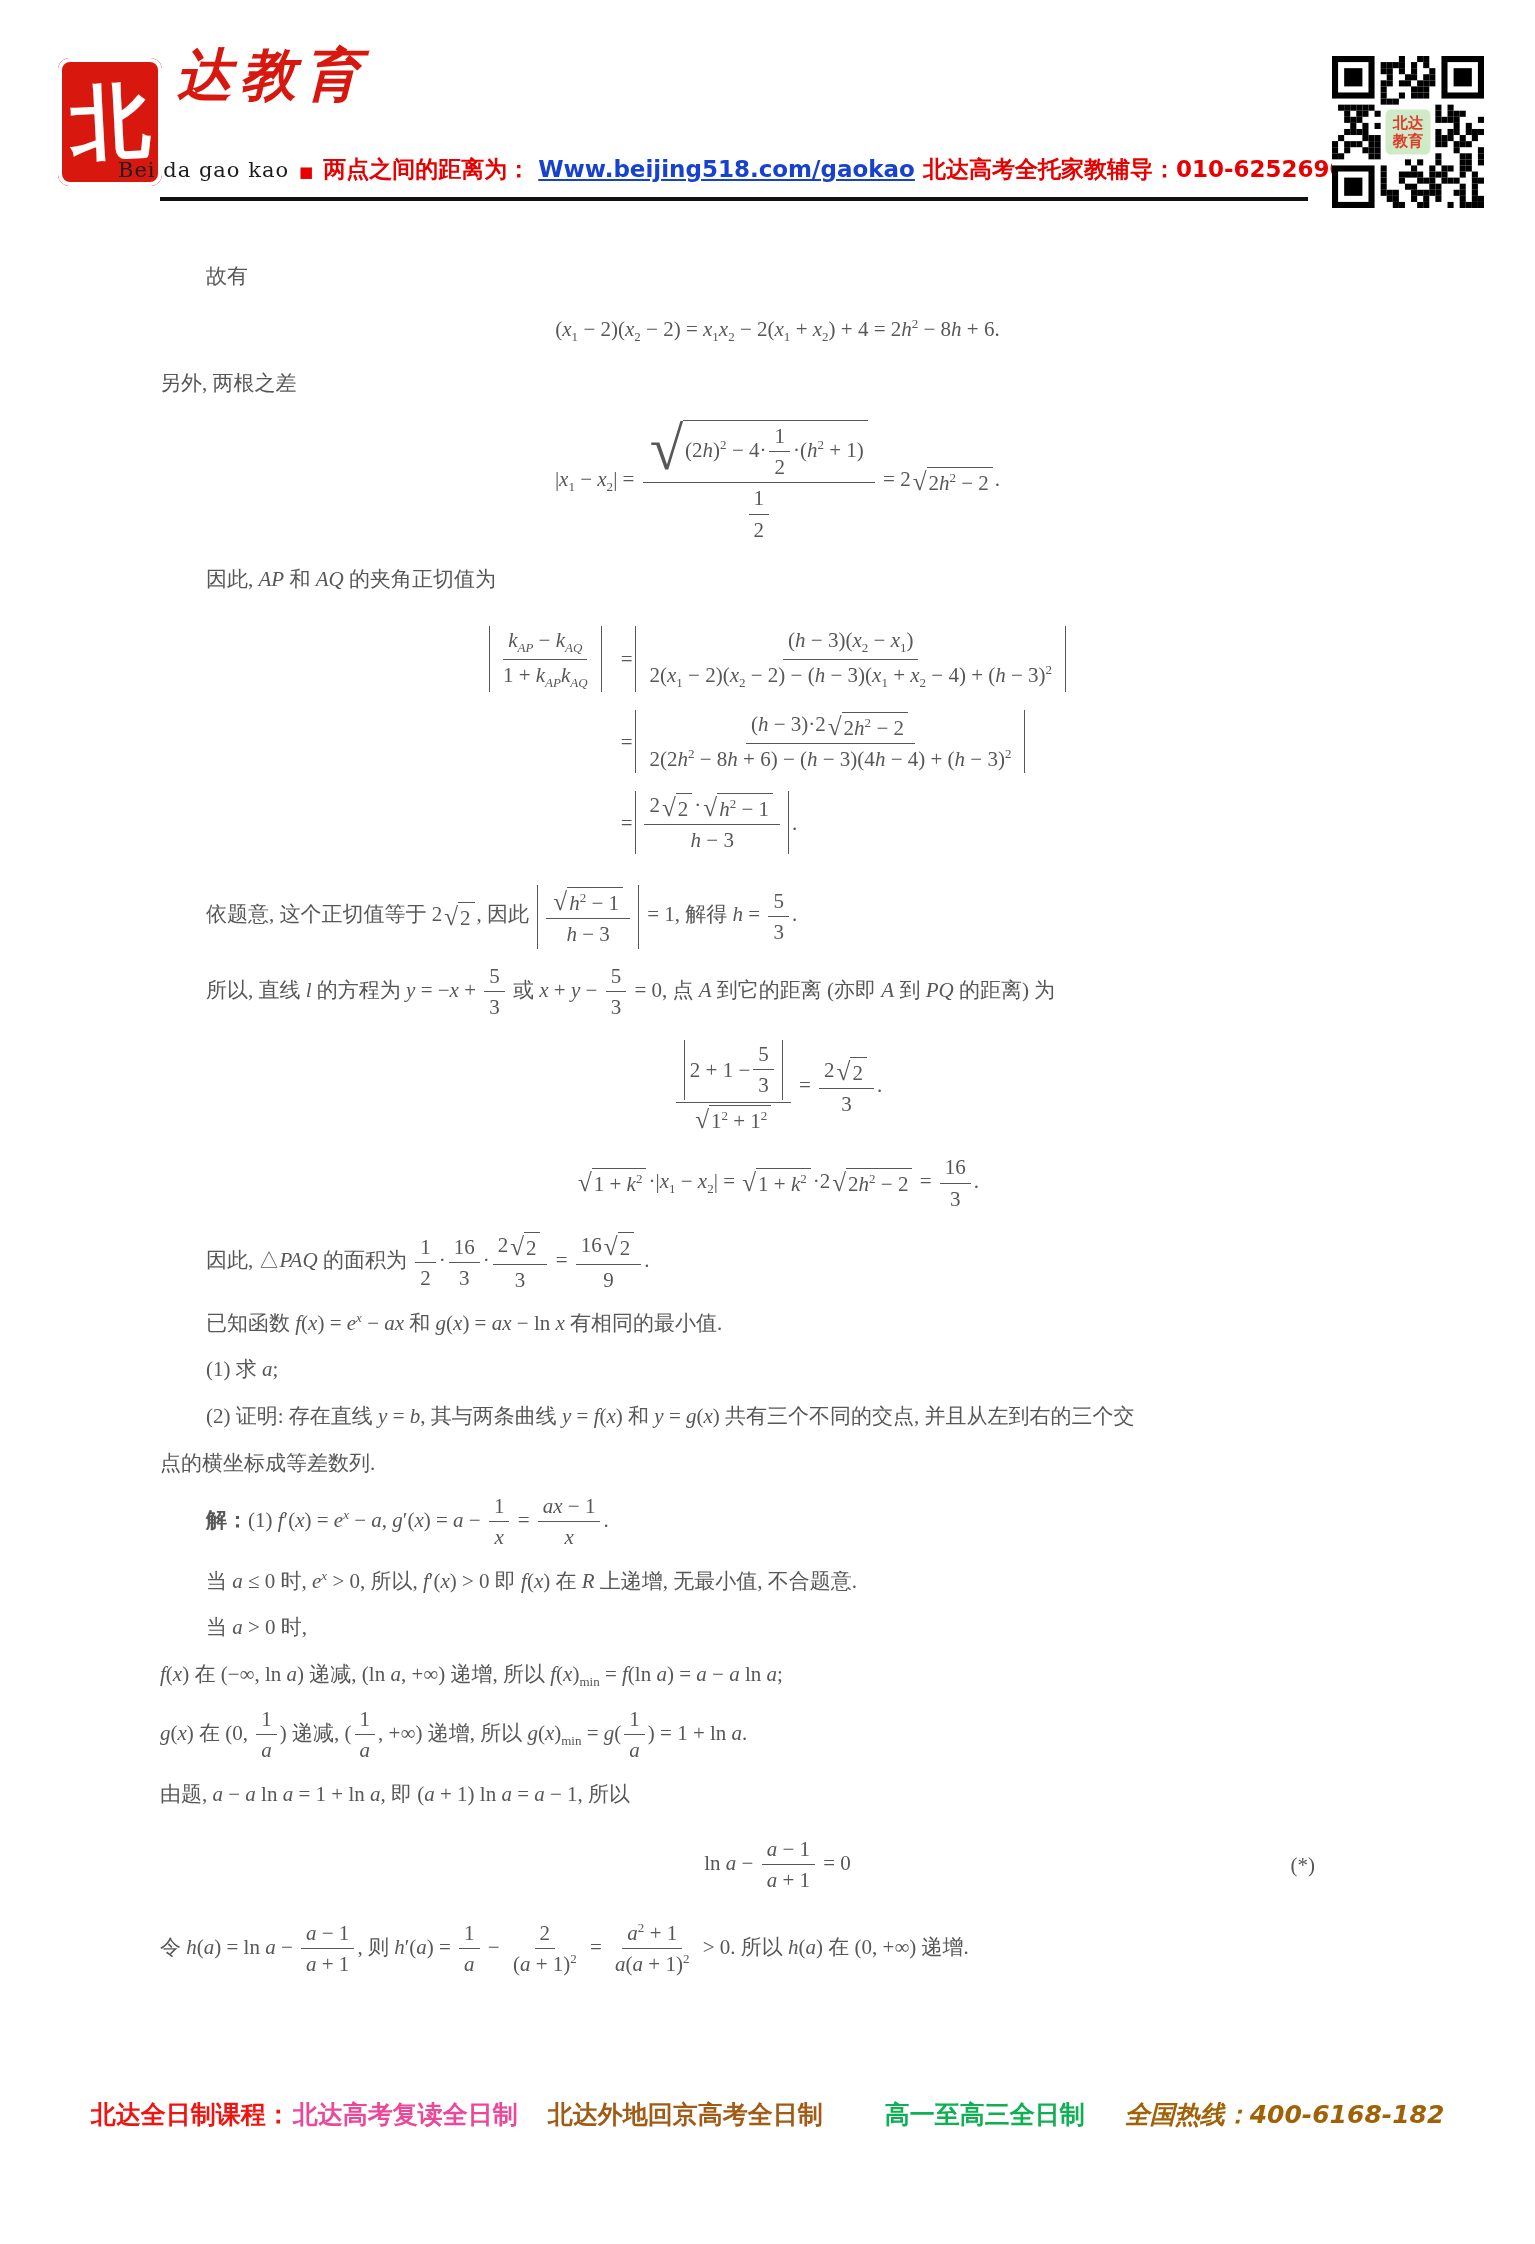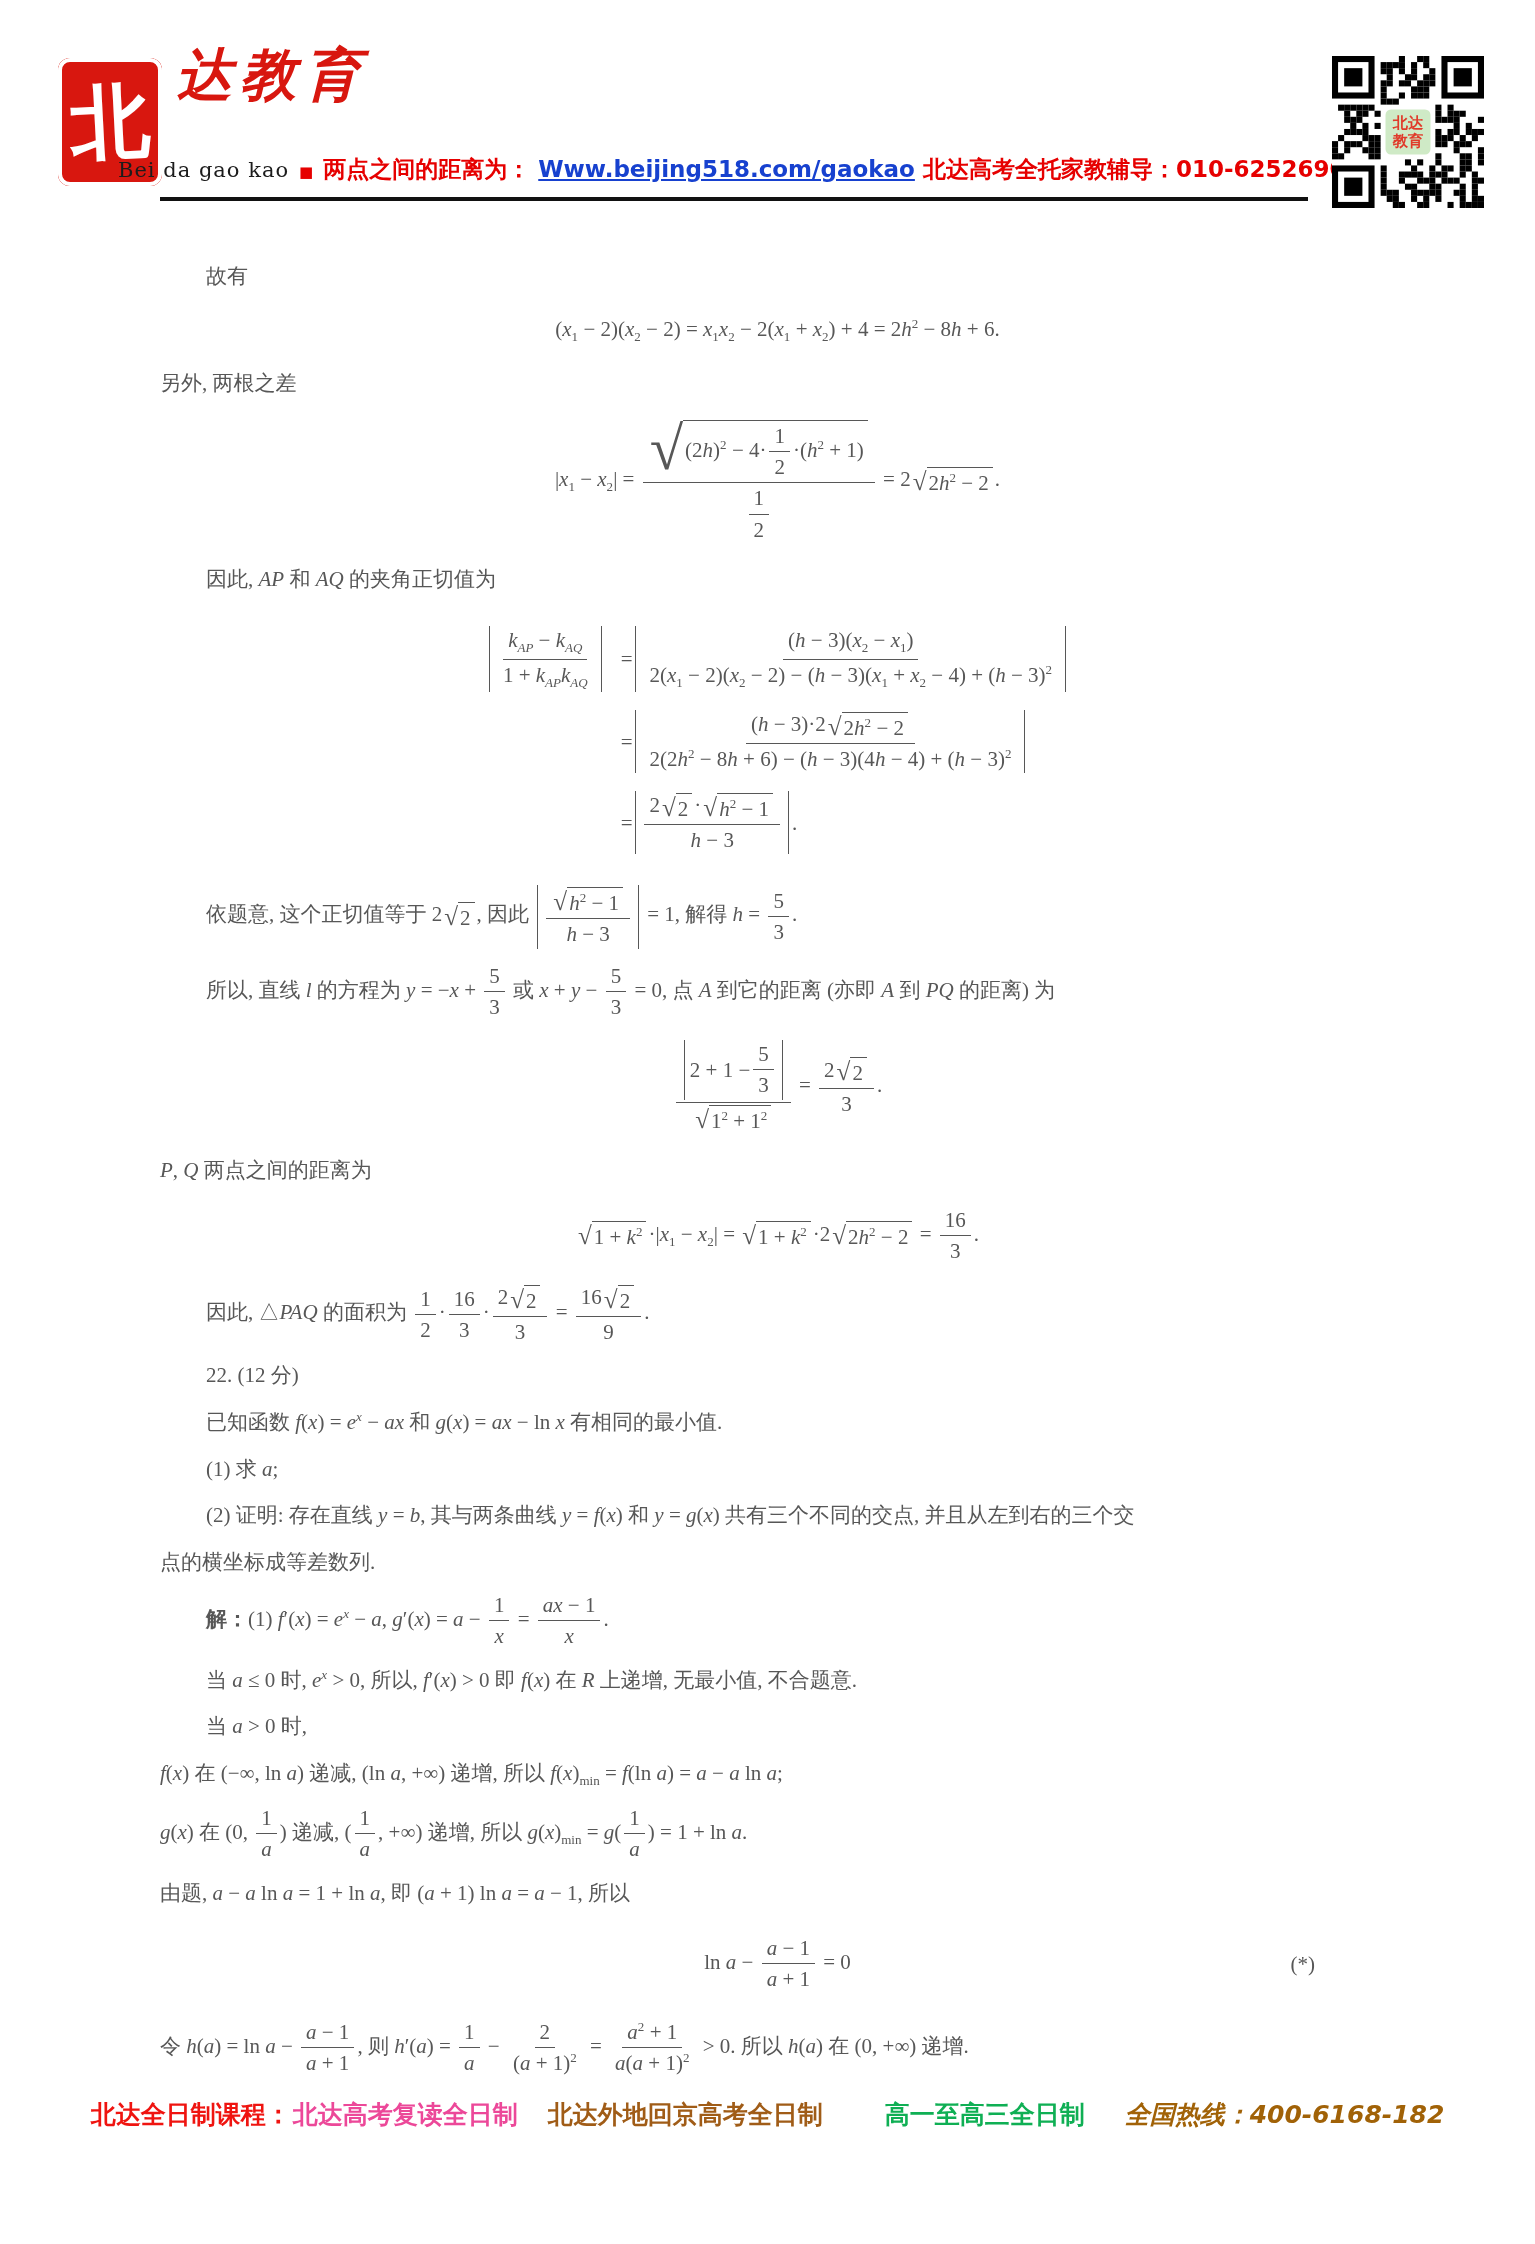--- a/index.html
+++ b/index.html
@@ -370,21 +370,20 @@
               <span class="sign">√</span>
               <span class="rad">1<sup>2</sup> + 1<sup>2</sup></span>
             </span></span>
         </span> = <span class="mfrac">
           <span class="num">2<span class="msqrt">
               <span class="sign">√</span>
               <span class="rad">2</span>
             </span></span>
           <span class="den">3</span>
         </span>.</div>
-      <div class="line"><i>P</i>, <i>Q</i> 两点之间的距离为</div>
       <div class="eq"><span class="msqrt">
           <span class="sign">√</span>
           <span class="rad">1 + <i>k</i><sup>2</sup></span>
         </span>·|<i>x</i><sub>1</sub> − <i>x</i><sub>2</sub>| = <span class="msqrt">
           <span class="sign">√</span>
           <span class="rad">1 + <i>k</i><sup>2</sup></span>
         </span>·2<span class="msqrt">
           <span class="sign">√</span>
           <span class="rad">2<i>h</i><sup>2</sup> − 2</span>
         </span> = <span class="mfrac">
@@ -403,21 +402,20 @@
               <span class="rad">2</span>
             </span></span>
           <span class="den">3</span>
         </span> = <span class="mfrac">
           <span class="num">16<span class="msqrt">
               <span class="sign">√</span>
               <span class="rad">2</span>
             </span></span>
           <span class="den">9</span>
         </span>.</div>
-      <div class="line ind">22. (12 分)</div>
       <div class="line ind">已知函数 <i>f</i>(<i>x</i>) = <i>e</i><sup><i>x</i></sup> − <i>ax</i> 和 <i>g</i>(<i>x</i>) = <i>ax</i> − <span>ln</span> <i>x</i> 有相同的最小值.</div>
       <div class="line ind">(1) 求 <i>a</i>;</div>
       <div class="line ind">(2) 证明: 存在直线 <i>y</i> = <i>b</i>, 其与两条曲线 <i>y</i> = <i>f</i>(<i>x</i>) 和 <i>y</i> = <i>g</i>(<i>x</i>) 共有三个不同的交点, 并且从左到右的三个交</div>
       <div class="line">点的横坐标成等差数列.</div>
       <div class="line ind"><span class="mbold">解：</span>(1) <i>f</i>′(<i>x</i>) = <i>e</i><sup><i>x</i></sup> − <i>a</i>, <i>g</i>′(<i>x</i>) = <i>a</i> − <span class="mfrac">
           <span class="num">1</span>
           <span class="den"><i>x</i></span>
         </span> = <span class="mfrac">
           <span class="num"><i>ax</i> − 1</span>
           <span class="den"><i>x</i></span>

